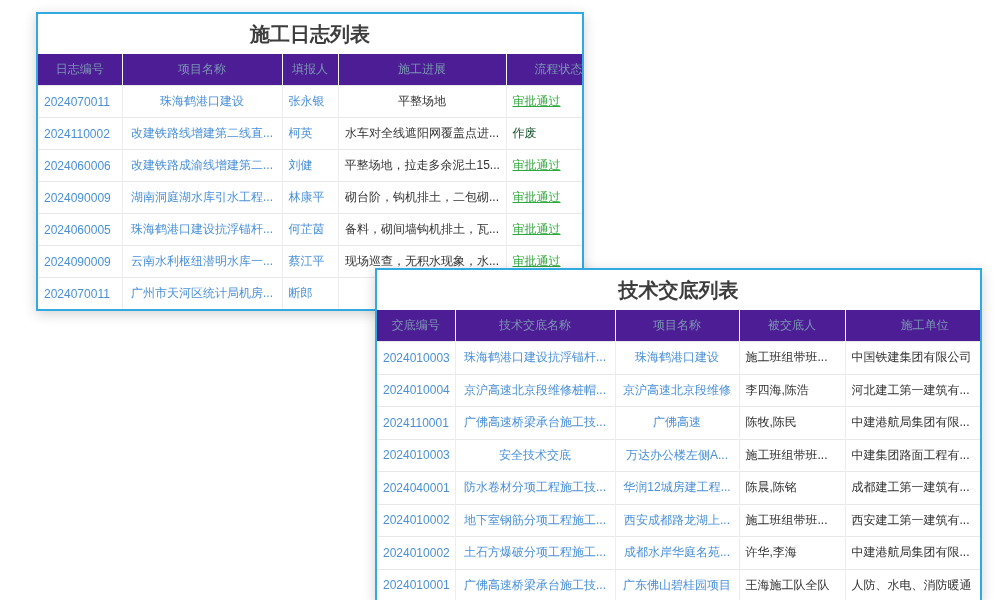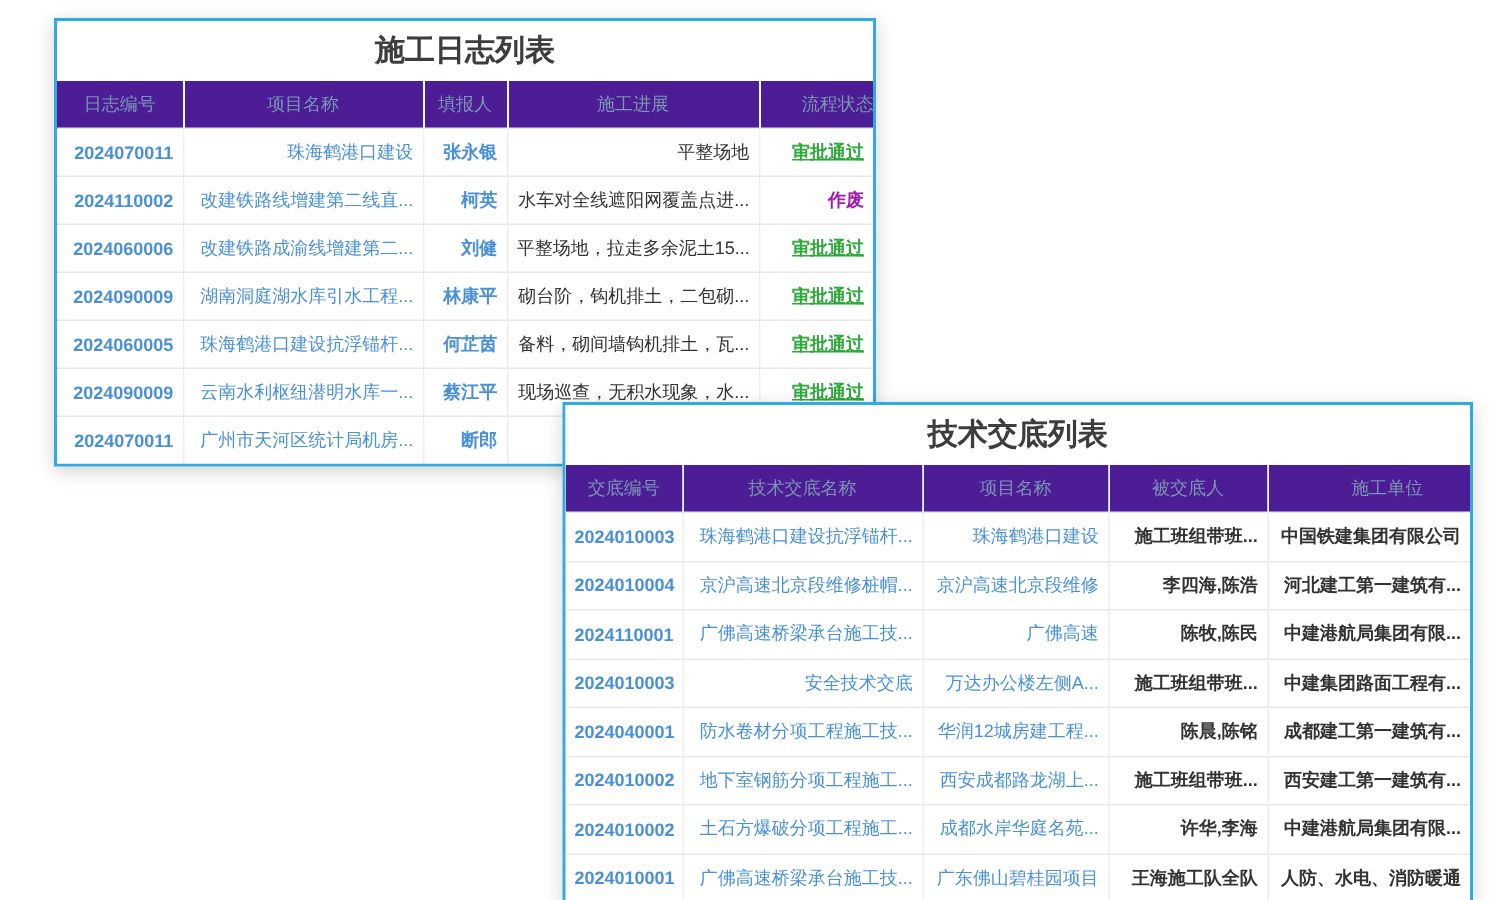--- a/index.html
+++ b/index.html
@@ -25,25 +25,25 @@
     white-space:nowrap;overflow:hidden;text-align:center;
   }
   thead th:last-child{border-right:none;padding-left:28px;}
   tbody td{
     height:31px;font-size:12px;color:#333333;background:#ffffff;
     border-top:1px solid #e8e8e8;border-right:1px solid #ededed;
     white-space:nowrap;overflow:hidden;padding:0 6px;
   }
   .panel-disclosure tbody td{height:31.5px;}
   tbody td:last-child{border-right:none;}
-  .ac{text-align:right;font-weight:bold;}
-  .al{text-align:right;}
+  .ac{text-align:left;}
+  .al{text-align:center;}
   .link{color:#4a90d9;cursor:pointer;}
   .st-ok{color:#2fa83c;text-decoration:underline;cursor:pointer;}
-  .st-void{color:#a21caf;}
+  .st-void{color:#14532d;}
 </style>
 </head>
 <body>
 
 <section class="panel panel-log">
   <div class="panel-title">施工日志列表</div>
   <table>
     <colgroup>
       <col style="width:84px">
         <col style="width:160px">

